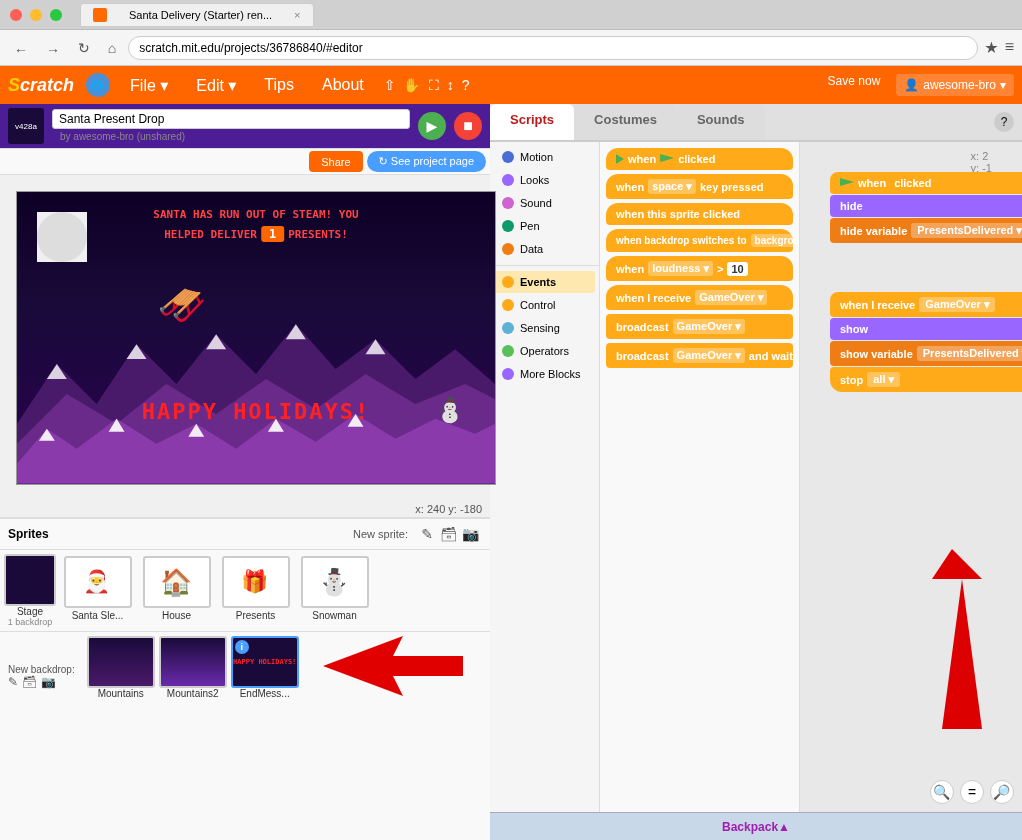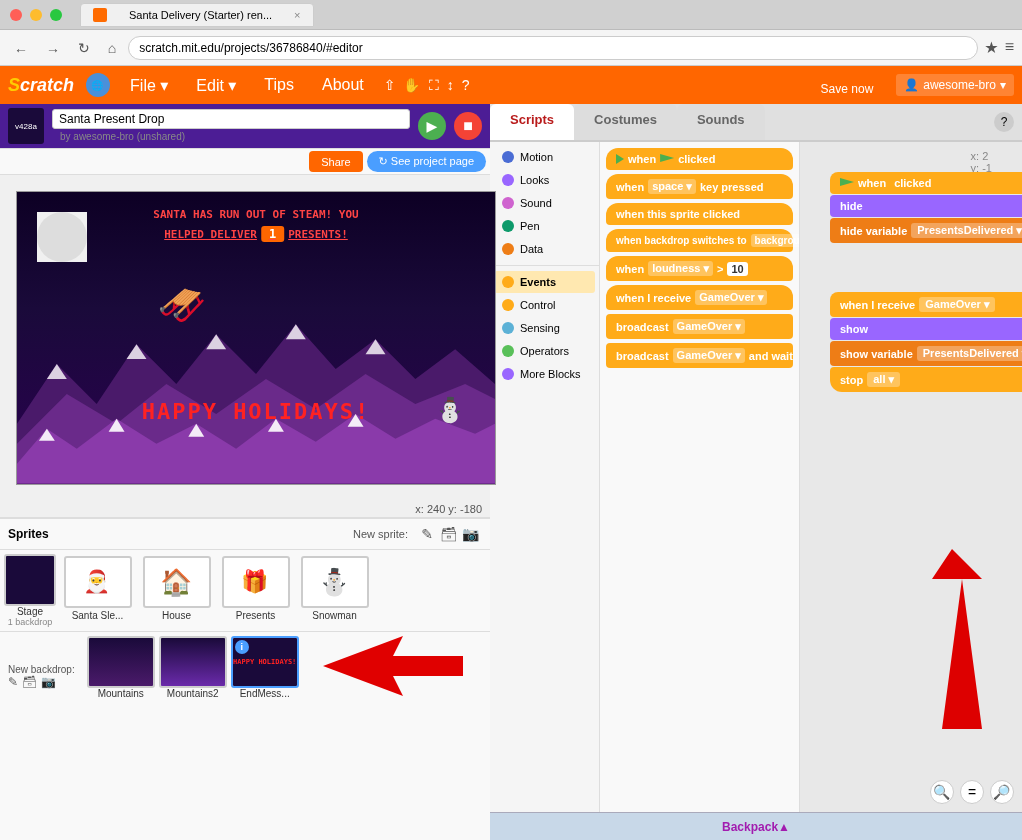--- a/index.html
+++ b/index.html
@@ -17,21 +17,21 @@
     .nav-btn:disabled { color: #bbb; }
     .address-bar { flex: 1; height: 24px; border: 1px solid #ccc; border-radius: 12px; padding: 0 10px; font-size: 12px; background: white; }
     .nav-icons { display: flex; gap: 6px; color: #555; font-size: 16px; }
 
     
     .scratch-menubar { background: #ff6600; height: 38px; display: flex; align-items: center; padding: 0 8px; gap: 12px; }
     .scratch-logo { color: white; font-weight: bold; font-size: 18px; font-style: italic; }
     .scratch-logo span { color: #ffcc00; }
     .menu-globe { width: 24px; height: 24px; background: #4a90d9; border-radius: 50%; display: flex; align-items: center; justify-content: center; color: white; font-size: 10px; }
     .menu-item { color: white; font-size: 16px; cursor: pointer; padding: 4px 8px; border-radius: 3px; }
-    .menu-right { margin-left: auto; display: flex; align-items: flex-end; gap: 23px; }
+    .menu-right { margin-left: auto; display: flex; align-items: flex-start; gap: 16px; }
     .save-btn { background: none; border: none; color: white; font-size: 12px; cursor: pointer; }
     .user-area { background: rgba(255,255,255,0.2); border-radius: 3px; padding: 4px 8px; color: white; font-size: 12px; display: flex; align-items: center; gap: 4px; }
     .upload-icons { display: flex; gap: 8px; color: white; font-size: 14px; }
 
     
     .main-content { display: flex; height: calc(840px - 30px - 36px - 38px); }
 
     
     .left-panel { width: 490px; display: flex; flex-direction: column; background: #f0f0f0; }
 
@@ -201,21 +201,21 @@
 
     <div class="game-canvas">
 
       <div style="position:absolute;top:0;left:0;right:0;bottom:0;background:linear-gradient(180deg,#0d0024 0%,#1a0a3a 40%,#2a0050 100%);"></div>
 
       <div style="position:absolute;top:20px;left:20px;width:50px;height:50px;background:#f0f0f0;border-radius:50;">
         <div style="width:50px;height:50px;background:#ddd;border-radius:50%;"></div>
       </div>
 
       <div style="position:absolute;top:16px;left:50%;transform:translateX(-50%);color:#ff4444;font-family:monospace;font-size:11px;font-weight:bold;white-space:nowrap;text-align:center;">SANTA HAS RUN OUT OF STEAM! YOU</div>
-      <div style="position:absolute;top:34px;left:50%;transform:translateX(-50%);color:#ff4444;font-family:monospace;font-size:11px;font-weight:bold;white-space:nowrap;text-align:center;display:flex;align-items:center;gap:4px;text-decoration:underline;">
+      <div style="position:absolute;top:34px;left:50%;transform:translateX(-50%);color:#ff4444;font-family:monospace;font-size:11px;font-weight:bold;white-space:nowrap;text-align:center;display:flex;align-items:center;gap:4px;">
         <span>HELPED DELIVER</span>
         <span style="background:#ff6600;color:white;padding:1px 8px;border-radius:3px;font-size:12px;">1</span>
         <span>PRESENTS!</span>
       </div>
 
       <div style="position:absolute;top:90px;left:140px;font-size:40px;">🛷</div>
 
       <svg class="mountains-svg" viewBox="0 0 480 200" xmlns="http://www.w3.org/2000/svg" style="position:absolute;bottom:0;width:100%;height:200px;">
 
         <polygon points="0,140 40,80 80,120 120,60 160,100 200,50 240,90 280,40 320,85 360,55 400,95 440,65 480,100 480,200 0,200" fill="#4a1a6a"></polygon>

